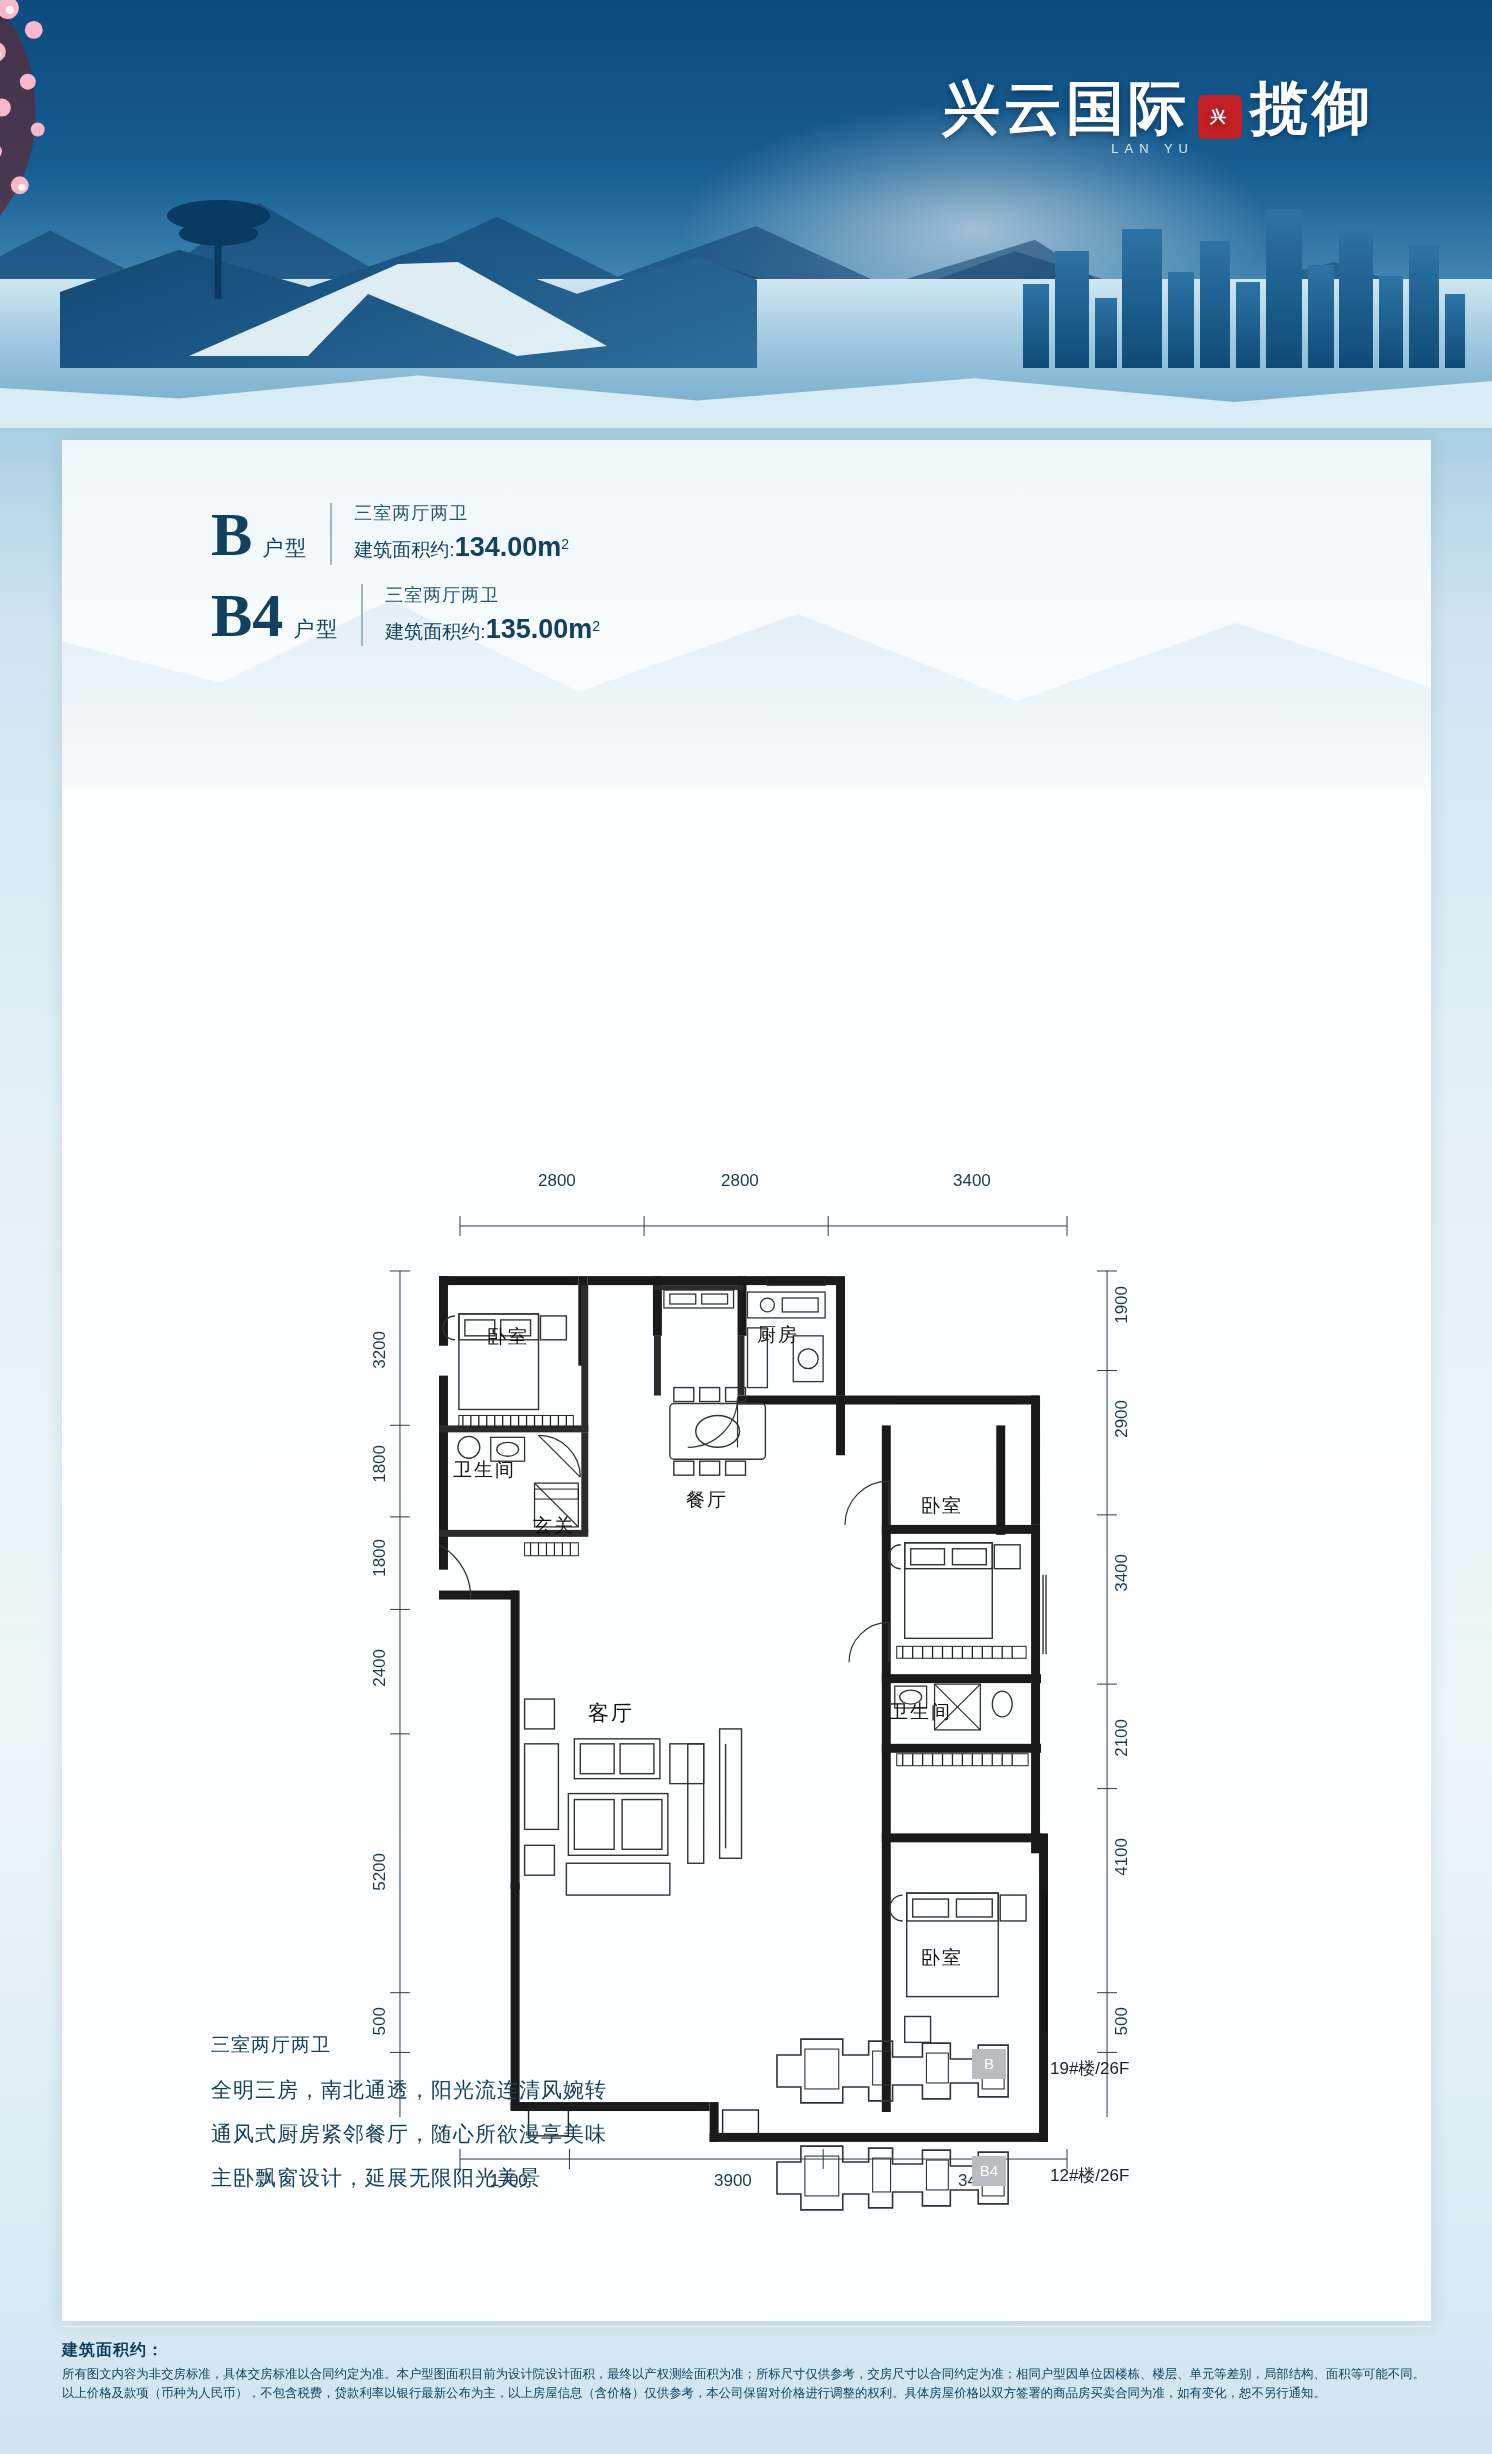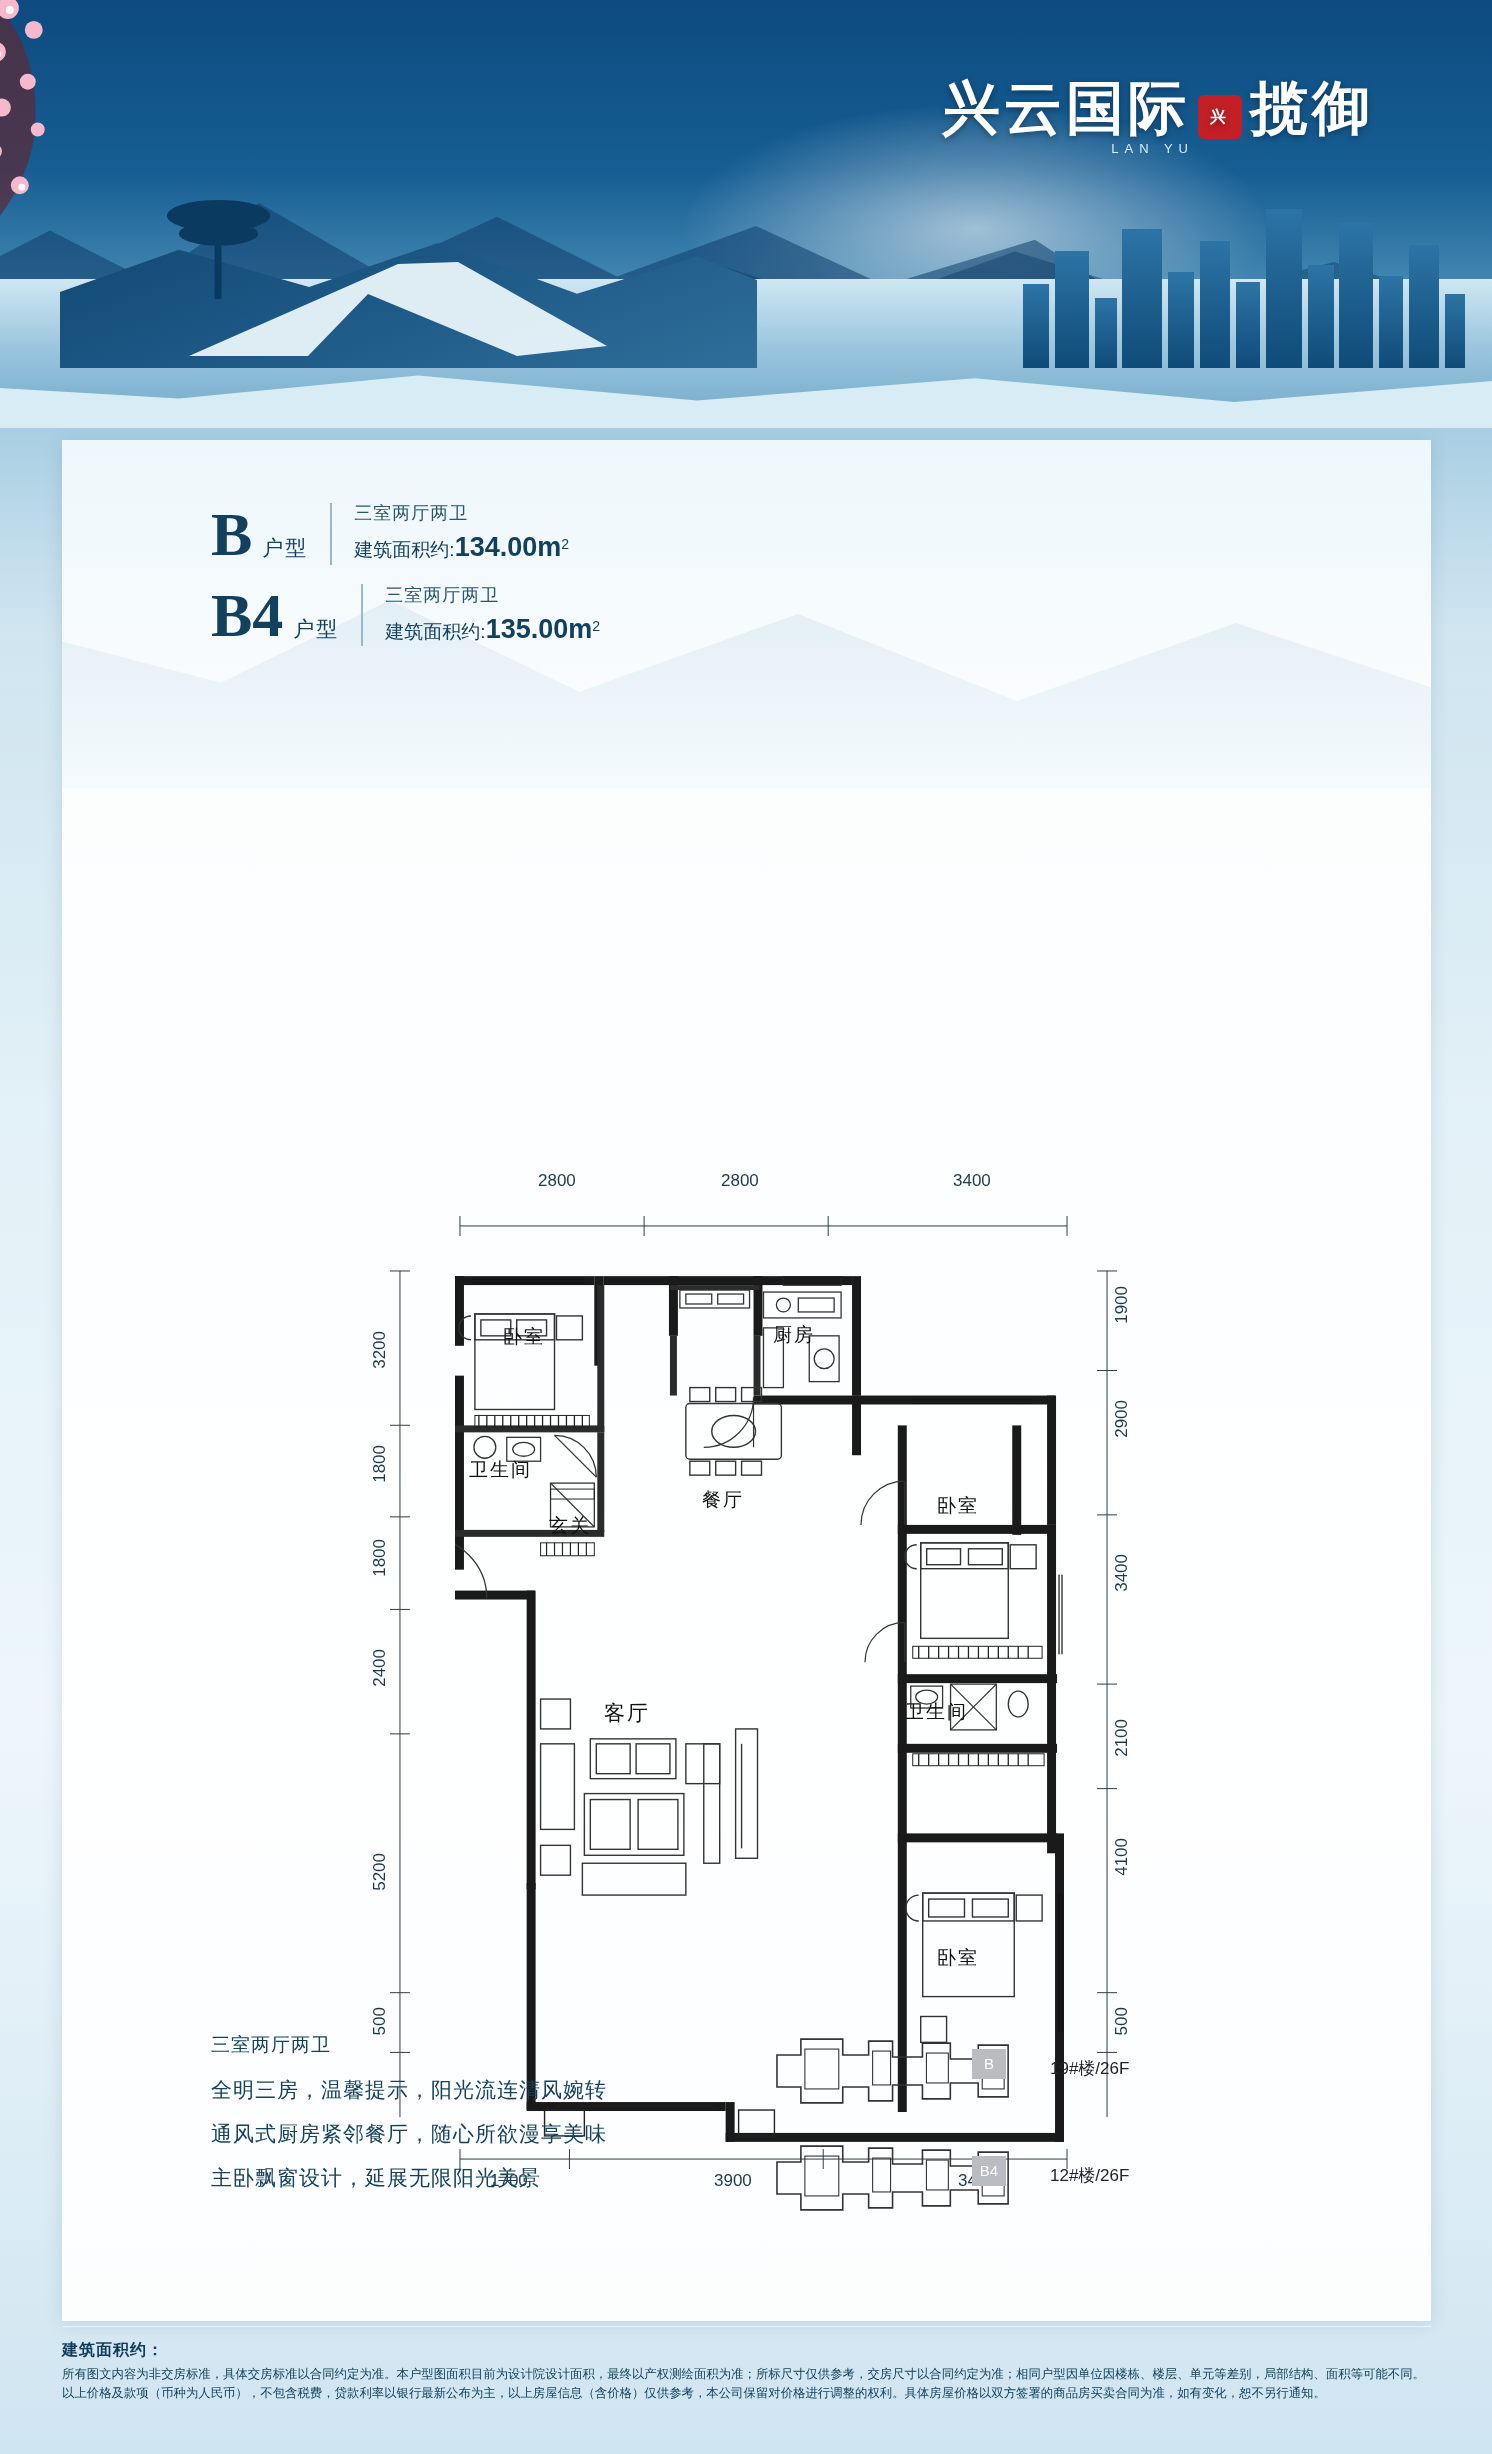--- a/index.html
+++ b/index.html
@@ -131,21 +131,21 @@
   .type-meta .line2 b { font-size:27px; }
   .sup { font-size:14px; vertical-align:super; }
 
   
   .plan-wrap { position:absolute; left:0; top:0; width:1300px; height:1881px; }
 
   .dim-lbl { position:absolute; font-size:17px; color:#1b3a4d; font-family:"Liberation Sans", sans-serif; }
   .dim-lbl.v { writing-mode:vertical-rl; transform:rotate(180deg); }
 
   .plan {
-    position:absolute; left:393px; top:836px; width:609px; height:866px;
+    position:absolute; left:377px; top:836px; width:609px; height:866px;
   }
   .room-lbl {
     position:absolute; font-size:19px; color:#111; letter-spacing:2px;
     font-family:"Liberation Sans", sans-serif;
   }
   .room-lbl.big { font-size:21px; }
 
   
   .feat { position:absolute; left:149px; top:1592px; width:517px; }
   .feat .t0 { font-size:19px; color:#16415c; margin-bottom:18px; letter-spacing:1px;}
@@ -579,21 +579,21 @@
       <div class="room-lbl" style="left:247px;top:211px">餐厅</div>
       <div class="room-lbl" style="left:482px;top:217px">卧室</div>
       <div class="room-lbl" style="left:450px;top:423px">卫生间</div>
       <div class="room-lbl big" style="left:149px;top:423px">客厅</div>
       <div class="room-lbl" style="left:482px;top:669px">卧室</div>
     </div>
   </div>
 
   <div class="feat">
     <div class="t0">三室两厅两卫</div>
-    <div class="t">全明三房，温馨提示，阳光流连清风婉转</div>
+    <div class="t">全明三房，南北通透，阳光流连清风婉转</div>
     <div class="t">通风式厨房紧邻餐厅，随心所欲漫享美味</div>
     <div class="t">主卧飘窗设计，延展无限阳光美景</div>
   </div>
 
   <div class="keyplans">
     <div class="kp">
       <svg width="269" height="85" viewBox="0 0 270 85">
         <path d="M4,28 L28,28 L28,12 L70,12 L70,28 L96,28 L96,14 L120,14 L120,30 L150,30 L150,16 L178,16 L178,32 L206,32 L206,18 L236,18 L236,70 L206,70 L206,56 L178,56 L178,72 L150,72 L150,58 L120,58 L120,74 L96,74 L96,60 L70,60 L70,76 L28,76 L28,60 L4,60 Z" fill="none" stroke="#333" stroke-width="1.6"></path>
         <g fill="none" stroke="#333" stroke-width="1.1">
           <rect x="32" y="22" width="34" height="40"></rect>

